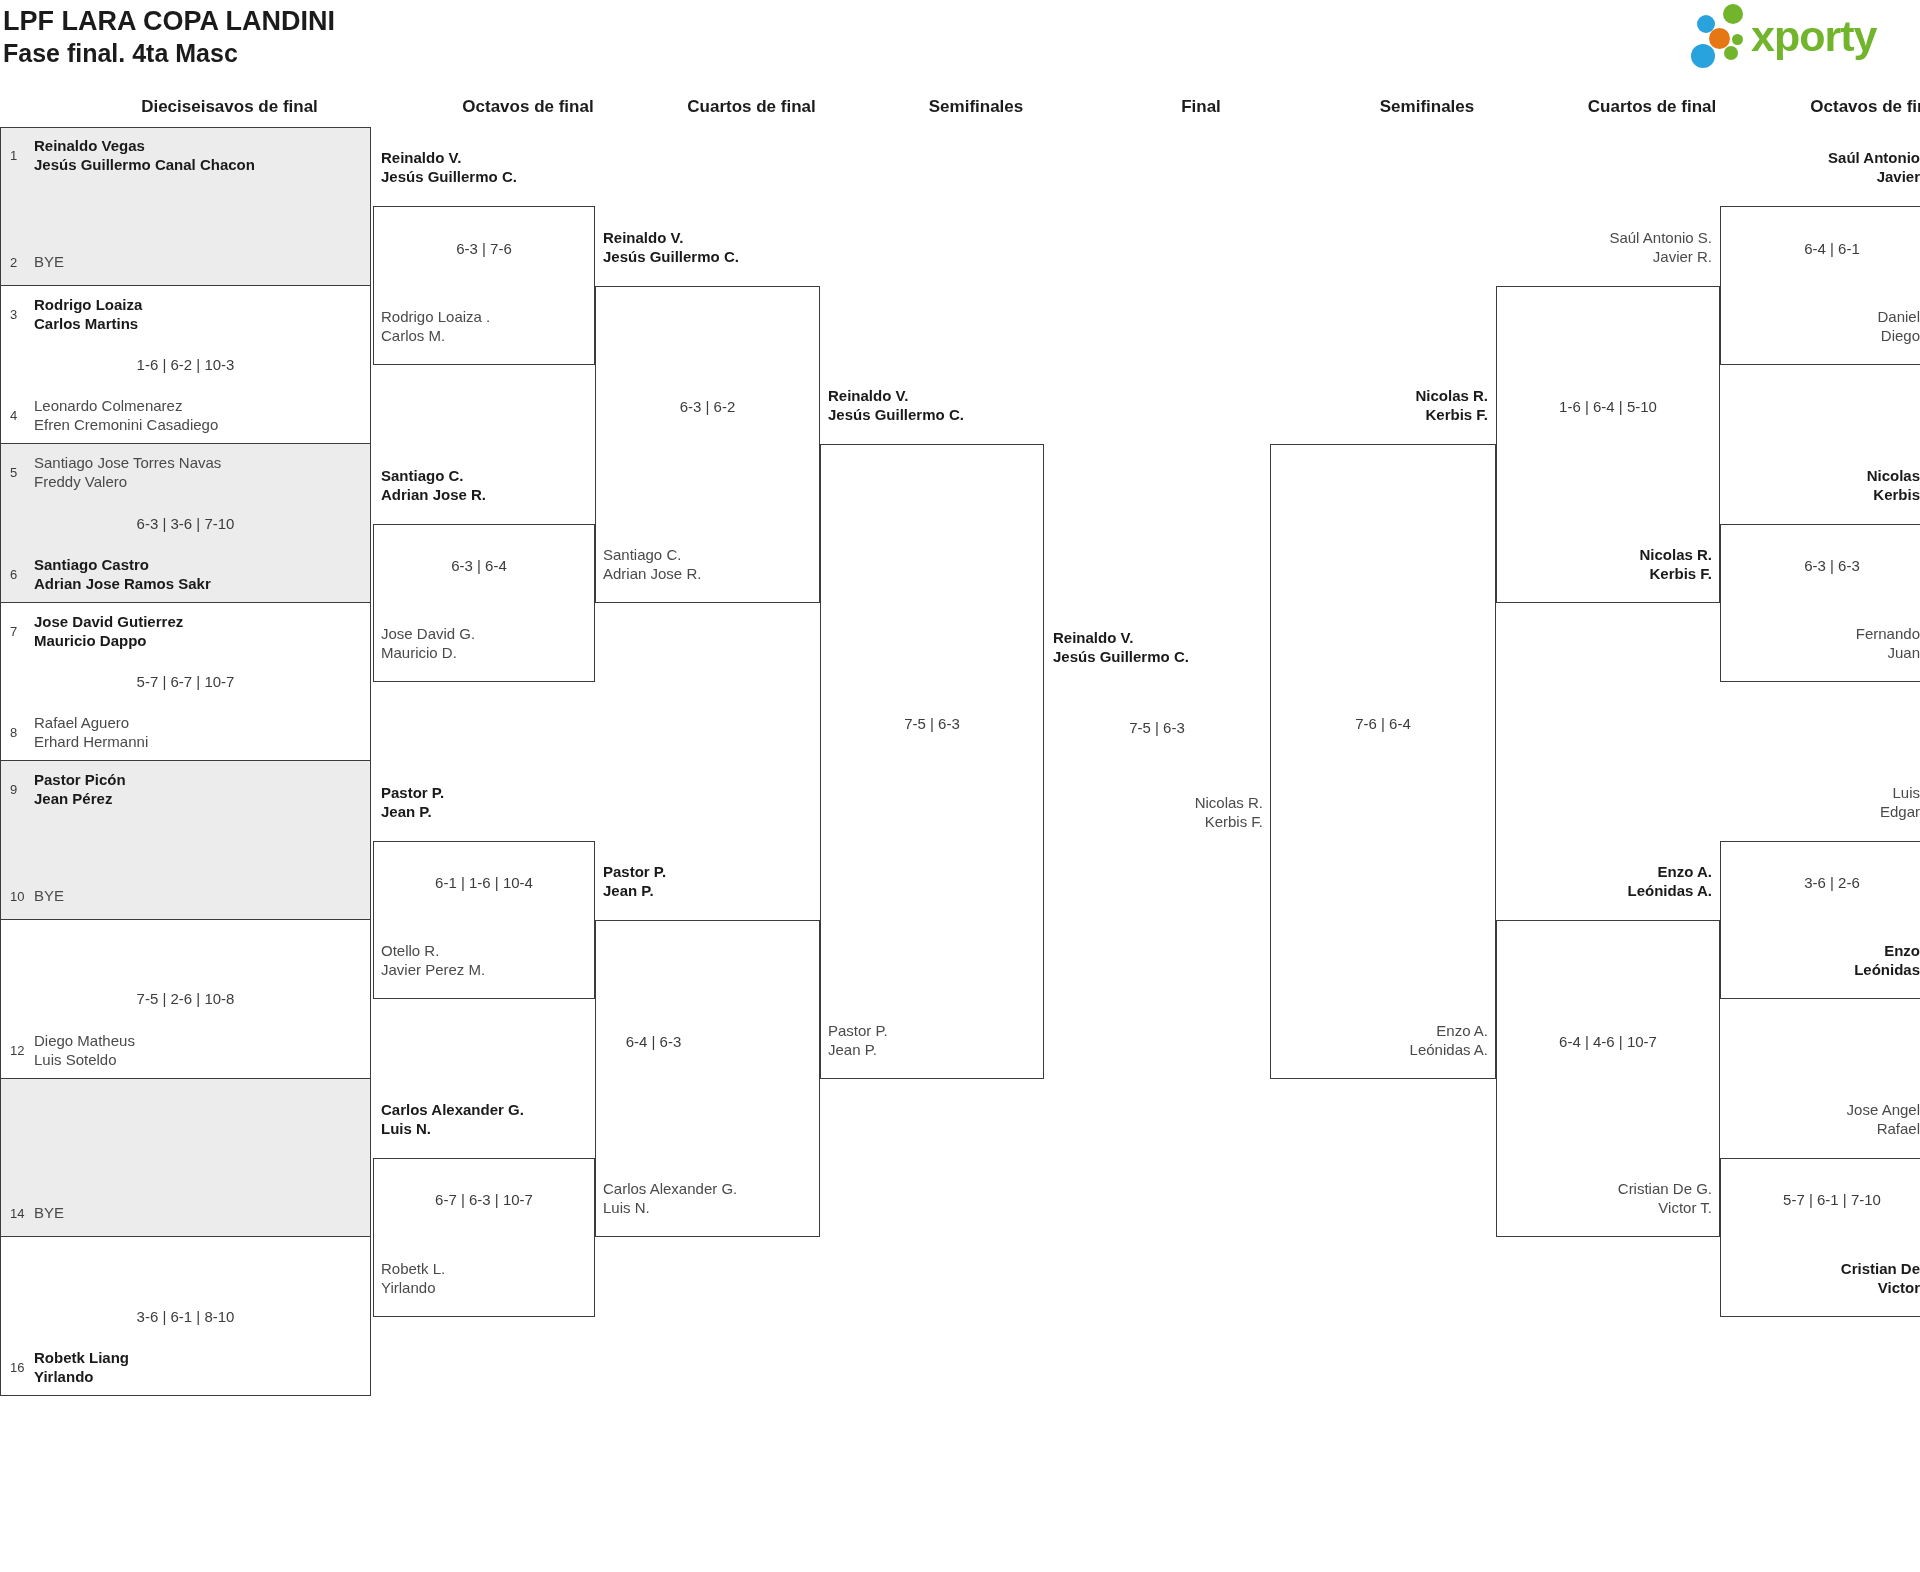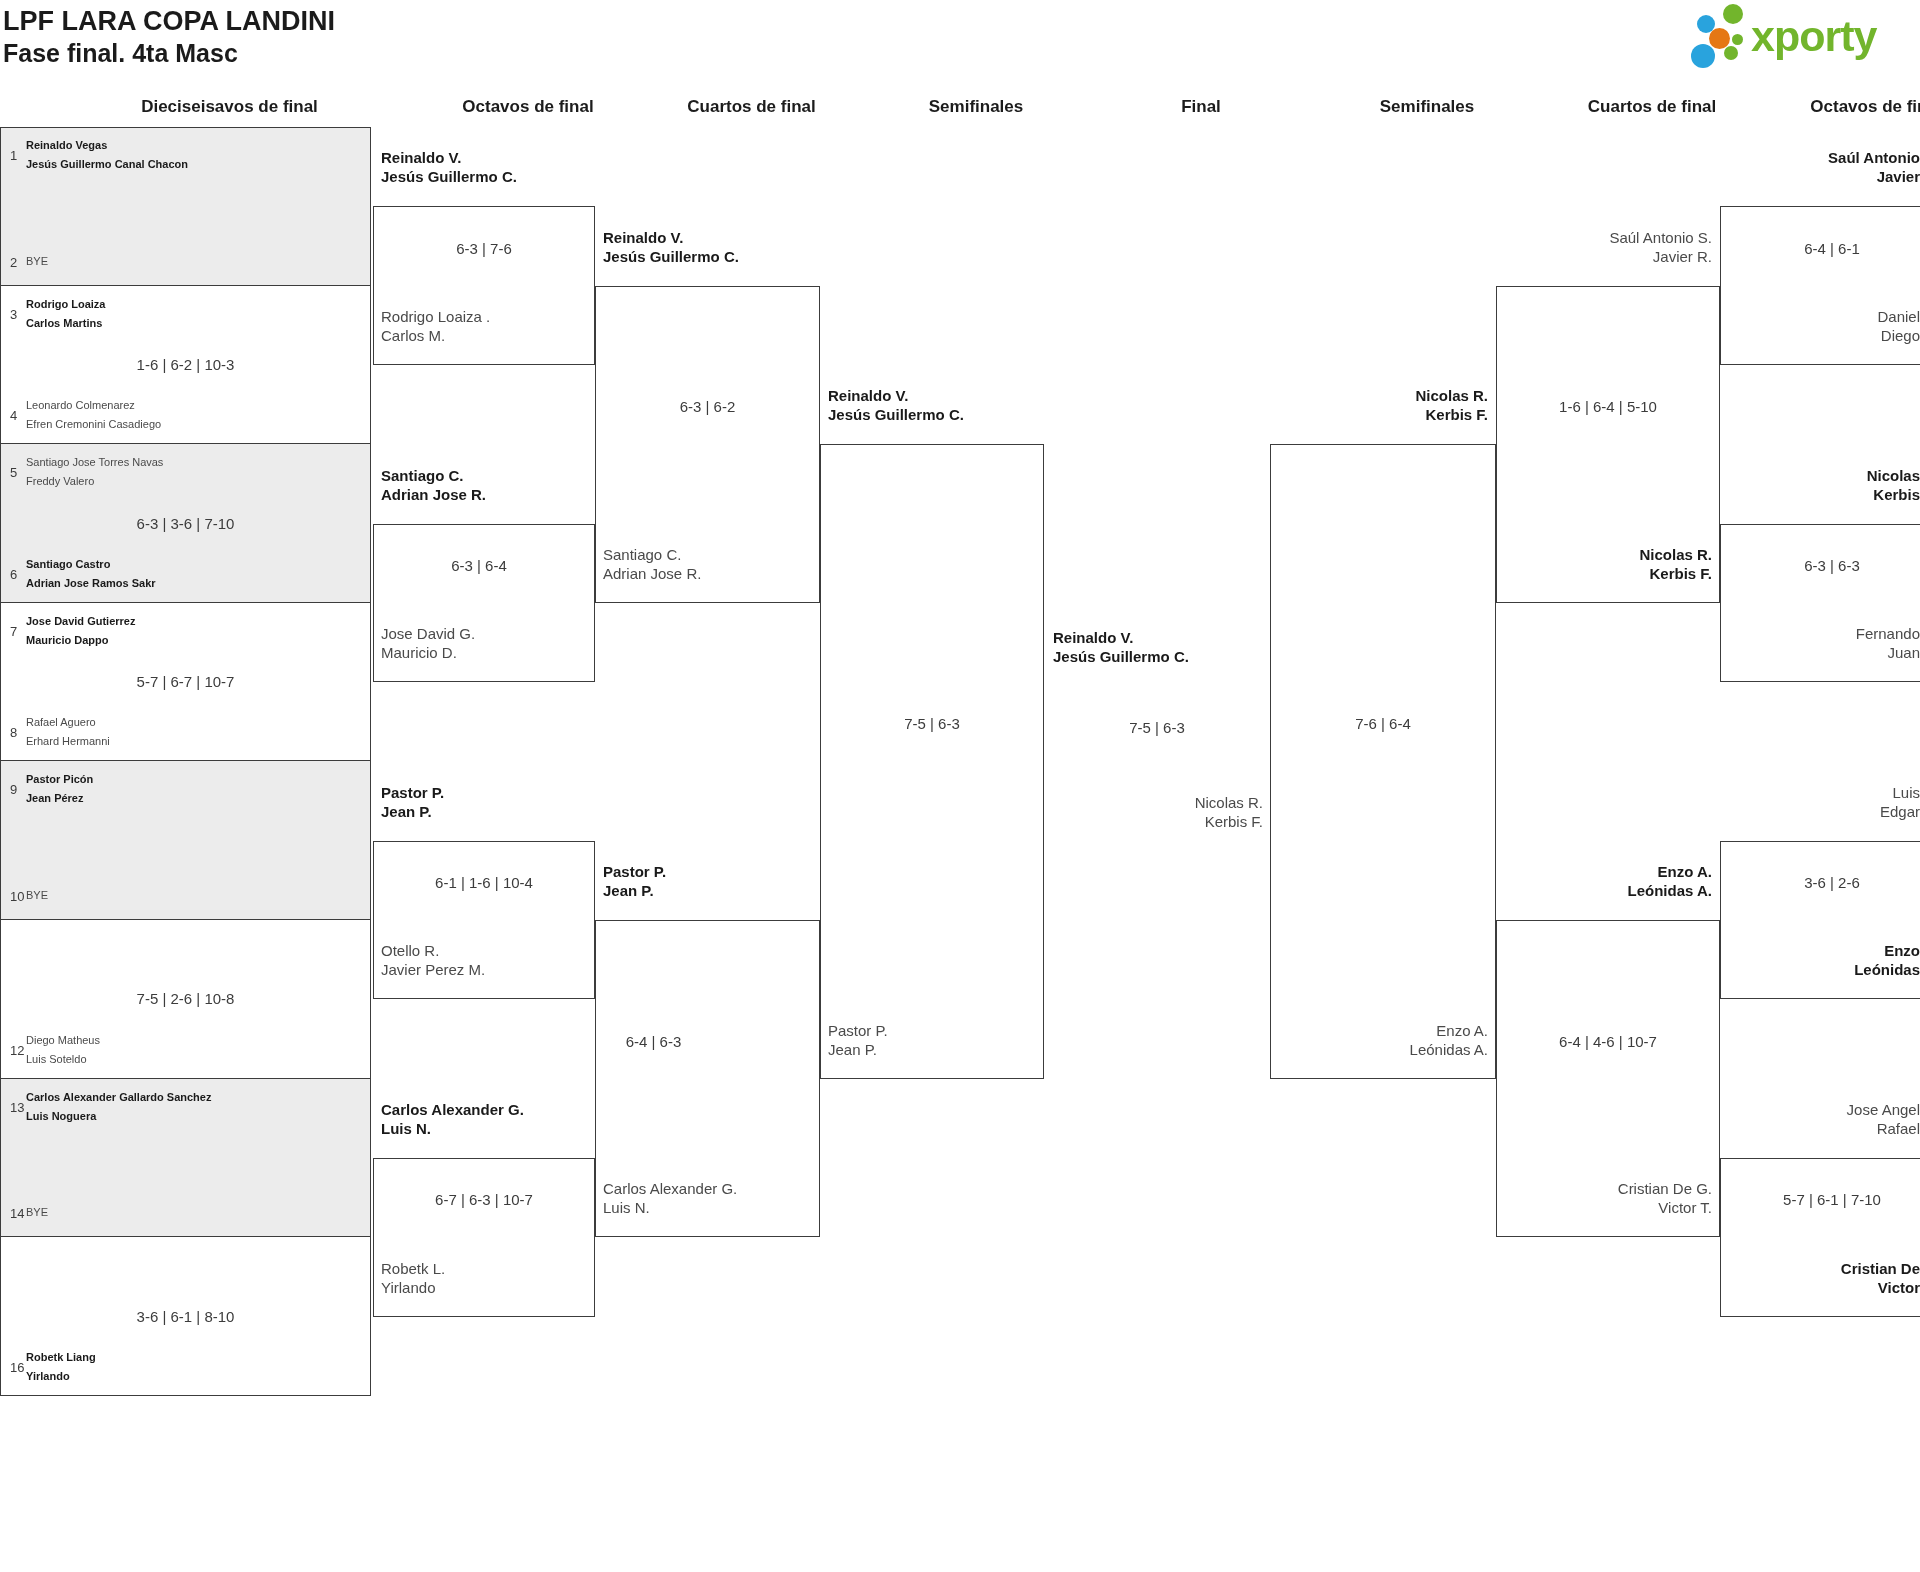--- a/index.html
+++ b/index.html
@@ -7,21 +7,21 @@
        font-family:"Liberation Sans",sans-serif;color:#1a1a1a;}
   .title1{position:absolute;left:3px;top:5px;font-size:27px;line-height:33px;font-weight:700;color:#1b1b1b;}
   .title2{position:absolute;left:3px;top:38px;font-size:25px;line-height:30px;font-weight:700;color:#1b1b1b;}
   .hdr{position:absolute;top:97px;font-size:17px;font-weight:700;color:#1c1c1c;text-align:center;line-height:19px;margin-left:44px;}
   .cell{position:absolute;left:0;width:371px;border:1px solid #3c3c3c;border-top:none;box-sizing:border-box;background:#fff;}
   .cell.first{border-top:1px solid #3c3c3c;}
   .cell.g{background:#ececec;}
   .bx{position:absolute;border:1px solid #3c3c3c;box-sizing:border-box;}
   .team{position:absolute;left:10px;width:352px;}
   .seed{position:absolute;left:0;top:50%;transform:translateY(-50%);font-size:13px;color:#3c3c3c;}
-  .tname{margin-left:16px;font-size:11px;line-height:19px;white-space:pre-line;color:#4a4a4a;}
+  .tname{margin-left:24px;font-size:15px;line-height:19px;white-space:pre-line;color:#4a4a4a;}
   .pname{position:absolute;font-size:15px;line-height:19px;white-space:pre-line;color:#4a4a4a;}
   .w{font-weight:700;color:#1a1a1a;}
   .ra{text-align:right;}
   .score{position:absolute;font-size:15px;line-height:19px;color:#3c3c3c;text-align:center;}
   .dot{position:absolute;border-radius:50%;}
   .dg{background:#72b52c;} .db{background:#29a3dd;} .do{background:#e57714;}
   .logotext{position:absolute;left:1751px;top:13px;font-size:43px;line-height:46px;font-weight:800;
             color:#72b52c;letter-spacing:-1px;}
 </style>
 </head>
@@ -116,25 +116,20 @@
     <div class="tname">BYE</div>
     </div>
 
   <div class="score" style="left:0;width:371px;top:989px">7-5 | 2-6 | 10-8</div>
   <div class="team" style="top:1031px">
     <span class="seed">12</span>
     <div class="tname">Diego Matheus
 Luis Soteldo</div>
     </div>
 
-  <div class="team" style="top:1088px">
-    <span class="seed">13</span>
-    <div class="tname w">Carlos Alexander Gallardo Sanchez
-Luis Noguera</div>
-    </div>
   <div class="team" style="top:1203px">
     <span class="seed">14</span>
     <div class="tname">BYE</div>
     </div>
 
   <div class="score" style="left:0;width:371px;top:1307px">3-6 | 6-1 | 8-10</div>
   <div class="team" style="top:1348px">
     <span class="seed">16</span>
     <div class="tname w">Robetk Liang
 Yirlando</div>

